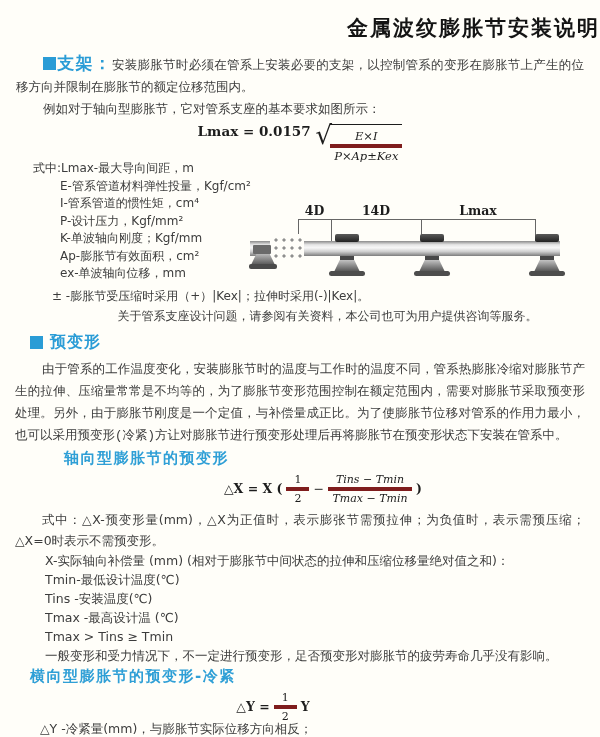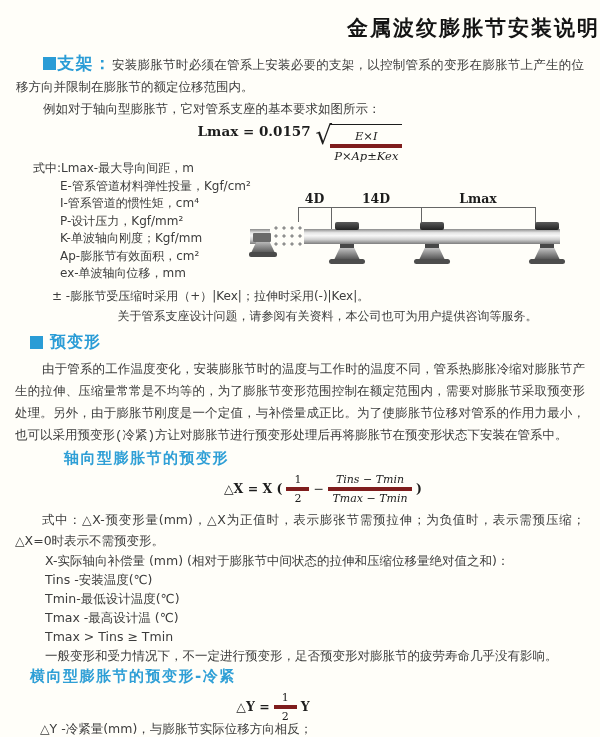--- a/index.html
+++ b/index.html
@@ -42,21 +42,21 @@
   .formula3{text-align:center;padding-right:54px;margin-top:6px;height:28px;
             font-family:"DejaVu Serif",serif;font-size:12.5px;color:#1d1d1d;}
   .formula3 .fb{font-weight:700;}
   .formula3 .frac{vertical-align:middle;font-size:11px;font-style:normal;}
 
   .p-shizhong{margin:6px 15px 0 15px;font-size:12.5px;line-height:21px;text-align:justify;text-indent:27px;}
   .dline{margin:0 0 0 45px;font-size:12.5px;line-height:19px;}
   .dy-line{margin:2px 0 0 40px;font-size:12.5px;line-height:16px;}
 
   
-  .diagram{position:absolute;left:250px;top:192px;width:335px;height:95px;}
+  .diagram{position:absolute;left:250px;top:204px;width:335px;height:95px;}
   .dim-line{position:absolute;left:48px;top:15px;width:237px;border-top:1px solid #666;}
   .tick{position:absolute;top:15px;width:1px;background:#666;}
   .tick.t1{left:48px;height:19px;}
   .tick.t2{left:81px;height:22px;}
   .tick.t3{left:171px;height:22px;}
   .tick.t4{left:285px;height:22px;}
   .dim-label{position:absolute;top:0;text-align:center;font-family:"DejaVu Serif",serif;
              font-weight:700;font-size:12.5px;color:#1d1d1d;line-height:14px;}
   .dim-label.l1{left:48px;width:33px;}
   .dim-label.l2{left:81px;width:90px;}
@@ -133,22 +133,22 @@
     <span class="frac">
         <span class="fnum">Tins − Tmin</span>
         <span class="fden">Tmax − Tmin</span>
       </span>
     <span class="fb">)</span>
   </div>
 
   <div class="p-shizhong">式中：△X-预变形量(mm)，△X为正值时，表示膨张节需预拉伸；为负值时，表示需预压缩；△X=0时表示不需预变形。</div>
 
   <div class="dline">X-实际轴向补偿量 (mm) (相对于膨胀节中间状态的拉伸和压缩位移量绝对值之和)：</div>
+  <div class="dline">Tmin-最低设计温度(℃)</div>
   <div class="dline">Tins -安装温度(℃)</div>
-  <div class="dline">Tmin-最低设计温度(℃)</div>
   <div class="dline">Tmax -最高设计温 (℃)</div>
   <div class="dline">Tmax &gt; Tins ≥ Tmin</div>
   <div class="dline">一般变形和受力情况下，不一定进行预变形，足否预变形对膨胀节的疲劳寿命几乎没有影响。</div>
 
   <div class="h3 lateral">横向型膨胀节的预变形-冷紧</div>
 
   <div class="formula3">
     <span class="fb">△Y =</span>
     <span class="frac">
         <span class="fnum">1</span>

